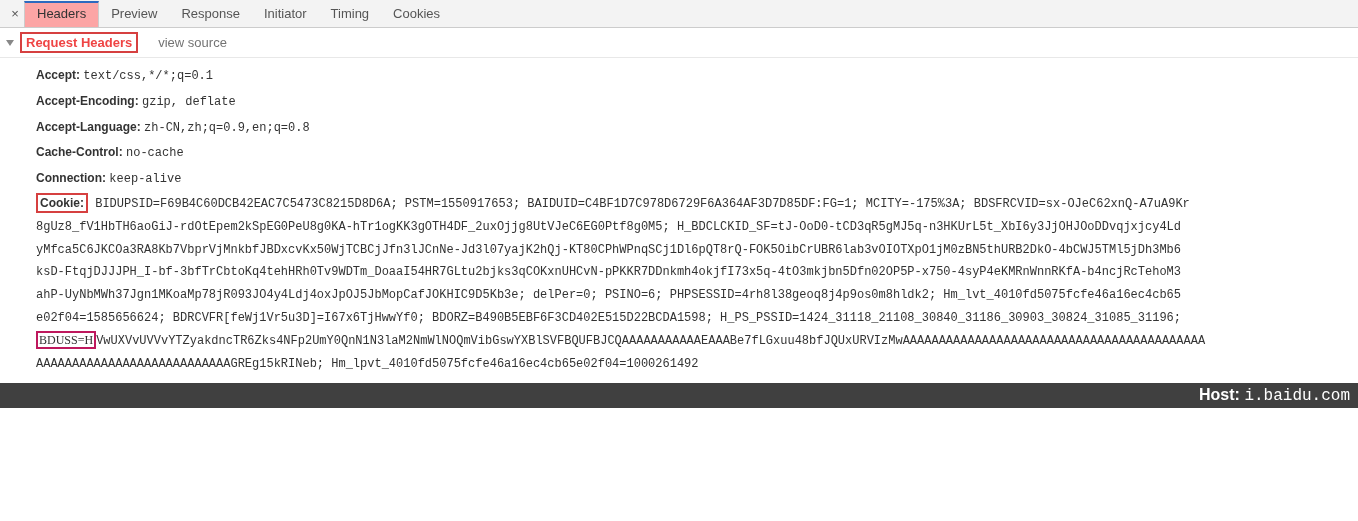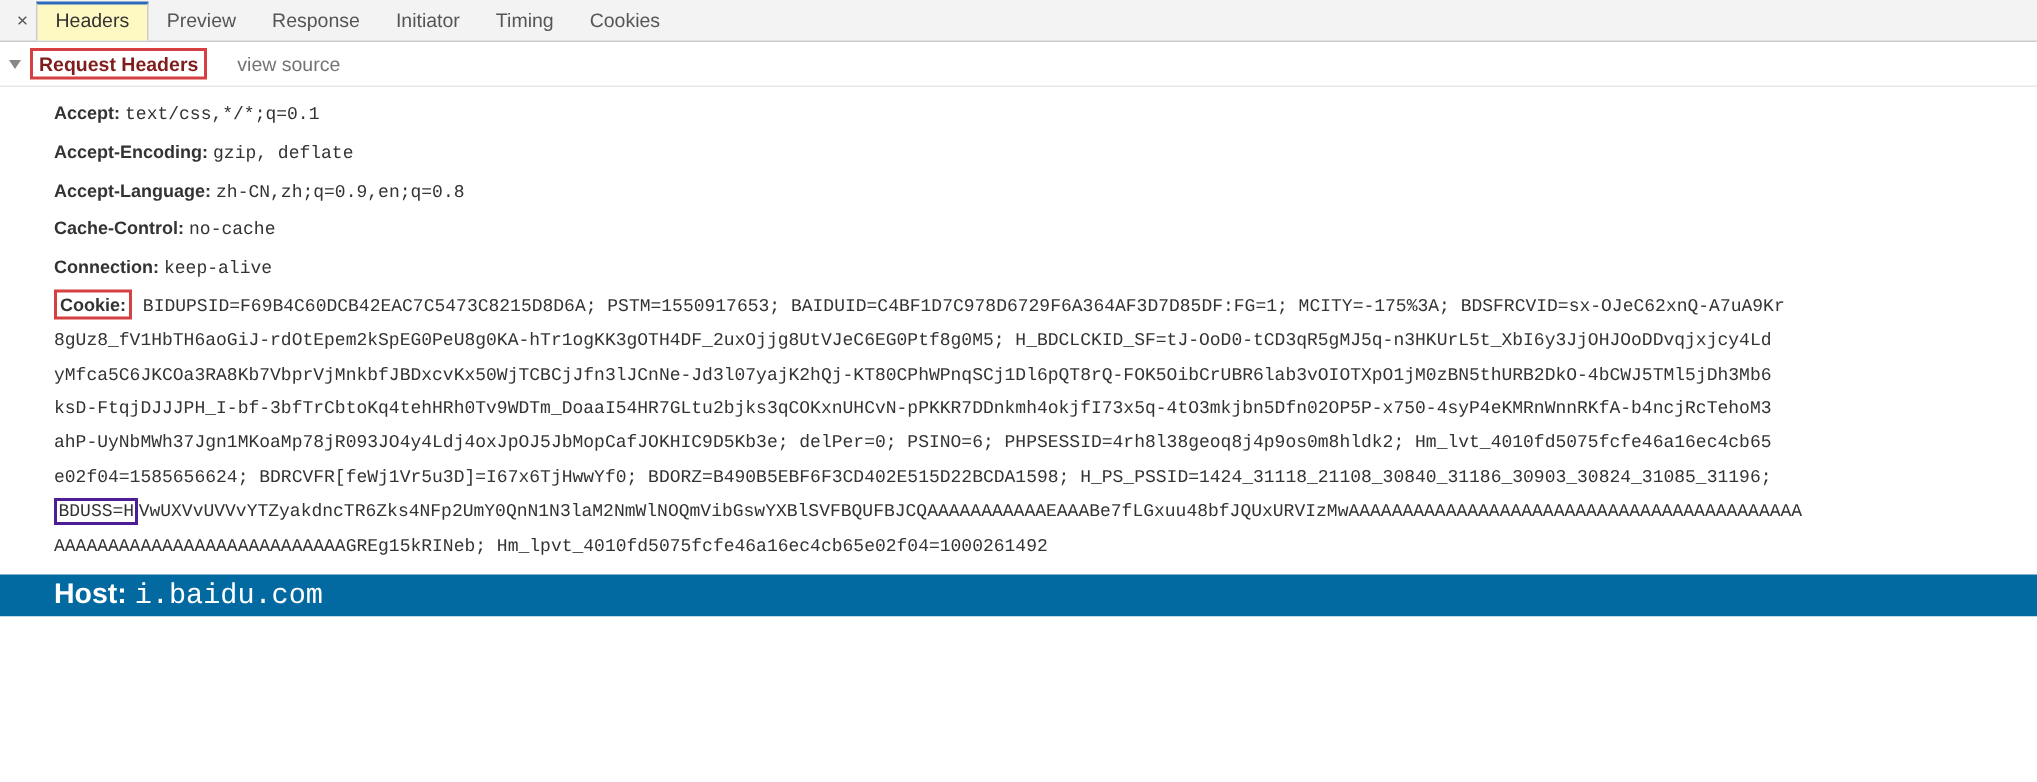--- a/index.html
+++ b/index.html
@@ -29,21 +29,21 @@
   }
   .tab {
     padding: 5px 12px 6px 12px;
     color: #555;
     cursor: pointer;
     font-size: 13px;
     position: relative;
   }
   .tab.active {
     color: #333;
-    background: #fef9c3;
+    background: #fca5a5;
     border-top: 2px solid #2c6abf;
     border-left: 1px solid #ccc;
     border-right: 1px solid #ccc;
     margin-bottom: -1px;
     padding-top: 3px;
   }
   .section-row {
     display: flex;
     align-items: center;
     padding: 4px 0 4px 4px;
@@ -53,21 +53,21 @@
     width: 0;
     height: 0;
     border-left: 4px solid transparent;
     border-right: 4px solid transparent;
     border-top: 6px solid #888;
     margin: 0 6px 0 2px;
     cursor: pointer;
   }
   .section-title {
     font-weight: bold;
-    color: #7f1d1d;
+    color: #ef4444;
     padding: 1px 4px;
   }
   .view-source {
     margin-left: 20px;
     color: #737373;
     cursor: pointer;
   }
   .box-red {
     border: 2px solid #d64040;
     display: inline-block;
@@ -90,31 +90,32 @@
   .cookie-line { white-space: nowrap; }
   .cookie-label {
     font-weight: bold;
     font-family: -apple-system, BlinkMacSystemFont, "Segoe UI", Arial, sans-serif;
     padding: 1px 2px;
     border: 2px solid #d64040;
     display: inline-block;
     line-height: 1.2;
   }
   .bduss-box {
-    border: 2px solid #4c1d95;
+    border: 2px solid #be185d;
     padding: 0 1px;
     display: inline-block;
-    font-family: Liberation Mono, monospace;
+    font-family: Liberation Serif, serif;
     line-height: 1.2;
   }
   .host-row {
-    background: #0369a1;
+    background: #404040;
     color: #fff;
     padding: 3px 8px 3px 36px;
-    font-size: 19px;
+    font-size: 16px;
+    text-align: right;
   }
   .host-row .hval { color: #fff; }
 </style>
 </head>
 <body>
 
 <div class="tabs-bar">
   <div class="close-btn">×</div>
   <div class="tab active">Headers</div>
   <div class="tab">Preview</div>

